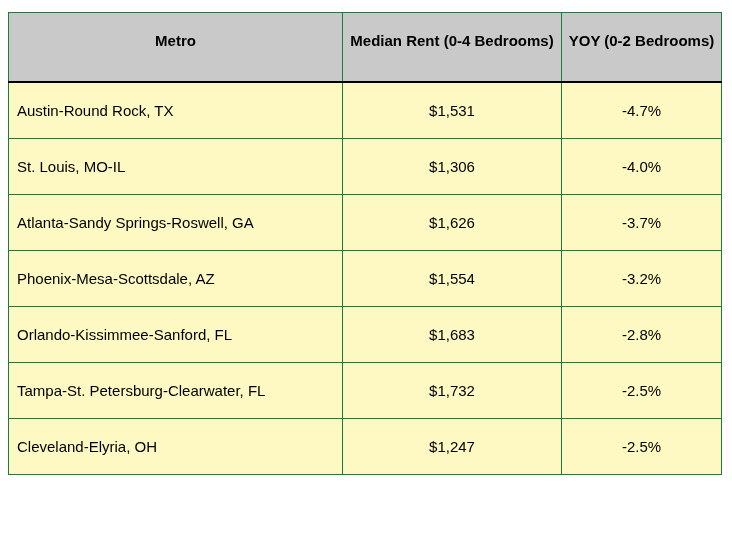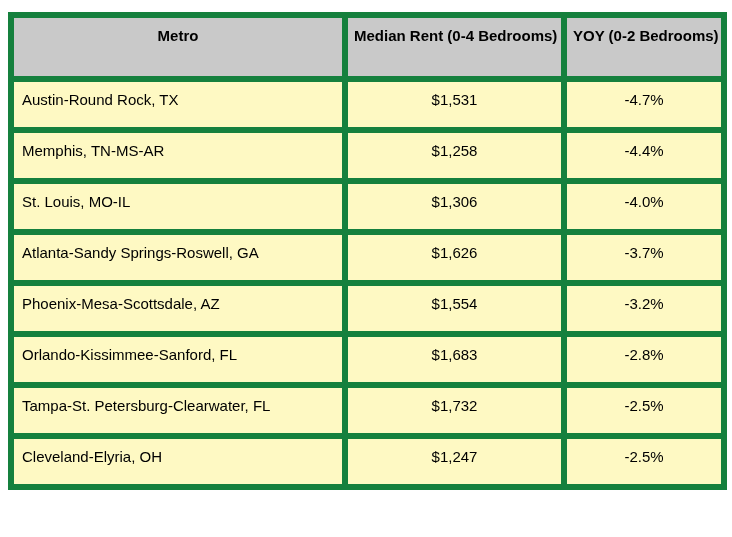--- a/index.html
+++ b/index.html
@@ -27,23 +27,23 @@
     table-layout: fixed;
     font-size: 15px;
     line-height: 1.2;
   }
   table.rent-table col.col-metro  { width: 334px; }
   table.rent-table col.col-rent   { width: 219px; }
   table.rent-table col.col-yoy    { width: 160px; }
 
   table.rent-table th,
   table.rent-table td {
-    border: 6px solid #15803d;
+    border: 1px solid #15803d;
     vertical-align: top;
-    padding: 9px 6px 6px 6px;
+    padding: 19px 6px 6px 6px;
     overflow: hidden;
     white-space: nowrap;
   }
   table.rent-table thead th {
     background: #c9c9c9;
     font-weight: bold;
     text-align: center;
     height: 43px;              
     border-bottom: 2px solid #000000;
   }
@@ -77,25 +77,20 @@
         <th>YOY (0-2 Bedrooms)</th>
       </tr>
     </thead>
     <tbody>
       <tr>
         <td class="cell-metro">Austin-Round Rock, TX</td>
         <td class="cell-rent">$1,531</td>
         <td class="cell-yoy">-4.7%</td>
       </tr>
       <tr>
-        <td class="cell-metro">Memphis, TN-MS-AR</td>
-        <td class="cell-rent">$1,258</td>
-        <td class="cell-yoy">-4.4%</td>
-      </tr>
-      <tr>
         <td class="cell-metro">St. Louis, MO-IL</td>
         <td class="cell-rent">$1,306</td>
         <td class="cell-yoy">-4.0%</td>
       </tr>
       <tr>
         <td class="cell-metro">Atlanta-Sandy Springs-Roswell, GA</td>
         <td class="cell-rent">$1,626</td>
         <td class="cell-yoy">-3.7%</td>
       </tr>
       <tr>

